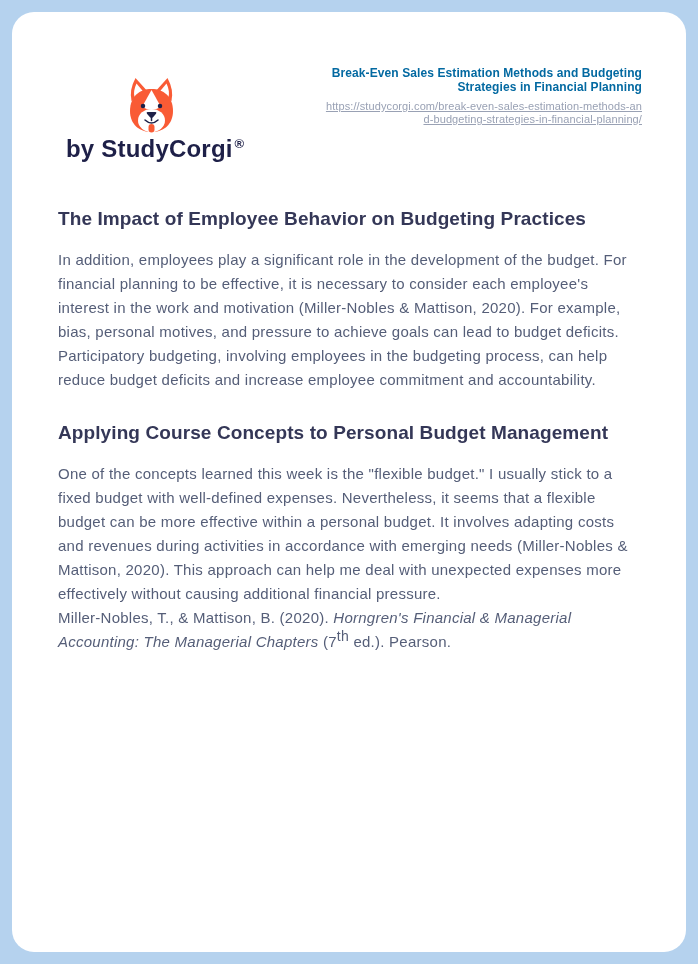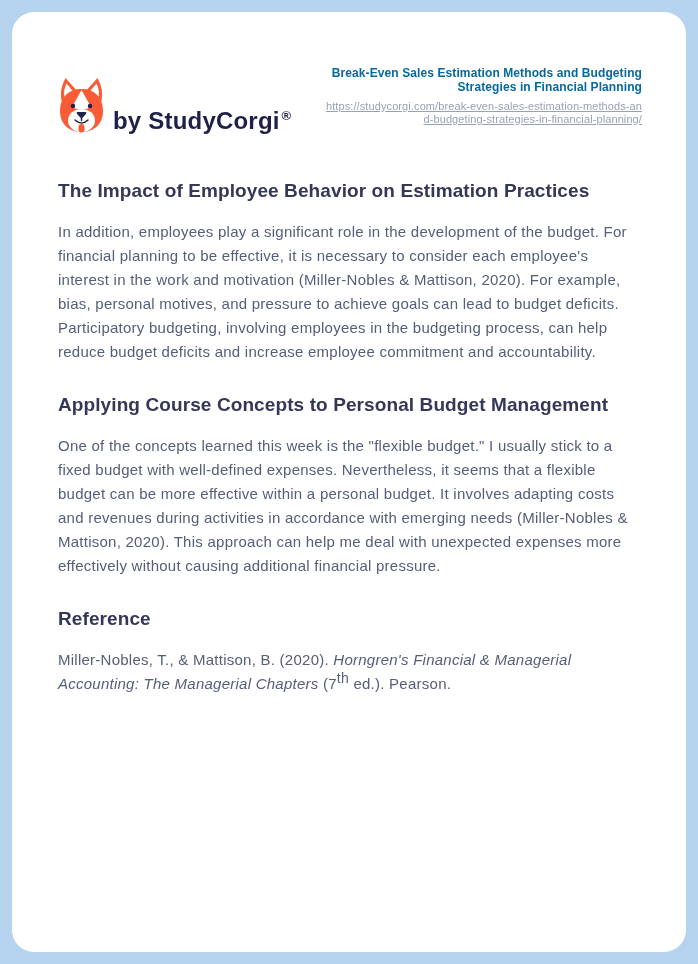--- a/index.html
+++ b/index.html
@@ -22,22 +22,23 @@
   }
 
   
   .doc-header {
     display: flex;
     justify-content: space-between;
     align-items: flex-start;
   }
   .brand {
     display: flex;
-    align-items: flex-end;
+    align-items: center;
     margin-top: 12px;
+    flex-direction: column;
   }
   .brand-logo { width: 47px; height: 57px; display: block; }
   .brand-wordmark {
     margin-left: 8px;
     font-size: 24px;
     font-weight: bold;
     color: #1e2048;
     letter-spacing: 0.2px;
     white-space: nowrap;
   }
@@ -126,29 +127,28 @@
 
       <div class="doc-meta">
         <div class="doc-title">Break-Even Sales Estimation Methods and Budgeting Strategies in Financial Planning</div>
         <div class="doc-url">https://studycorgi.com/break-even-sales-estimation-methods-and-budgeting-strategies-in-financial-planning/</div>
       </div>
     </header>
 
     <main class="article">
 
       <section class="section">
-        <h2 class="section-heading">The Impact of Employee Behavior on Estimation Practices</h2>
+        <h2 class="section-heading">The Impact of Employee Behavior on Budgeting Practices</h2>
         <p class="body-text">In addition, employees play a significant role in the development of the budget. For financial planning to be effective, it is necessary to consider each employee's interest in the work and motivation (Miller-Nobles &amp; Mattison, 2020). For example, bias, personal motives, and pressure to achieve goals can lead to budget deficits. Participatory budgeting, involving employees in the budgeting process, can help reduce budget deficits and increase employee commitment and accountability.</p>
       </section>
 
       <section class="section">
         <h2 class="section-heading">Applying Course Concepts to Personal Budget Management</h2>
         <p class="body-text">One of the concepts learned this week is the "flexible budget." I usually stick to a fixed budget with well-defined expenses. Nevertheless, it seems that a flexible budget can be more effective within a personal budget. It involves adapting costs and revenues during activities in accordance with emerging needs (Miller-Nobles &amp; Mattison, 2020). This approach can help me deal with unexpected expenses more effectively without causing additional financial pressure.</p>
       </section>
 
       <section class="section">
-        <h2 class="section-heading">Reference</h2>
         <p class="body-text citation"><span>Miller-Nobles, T., &amp; Mattison, B. (2020). </span><em>Horngren's Financial &amp; Managerial Accounting: The Managerial Chapters</em><span> (7</span><sup>th</sup><span> ed.). Pearson.</span></p>
       </section>
 
     </main>
   </div>
 </div>
 
 </body></html>

